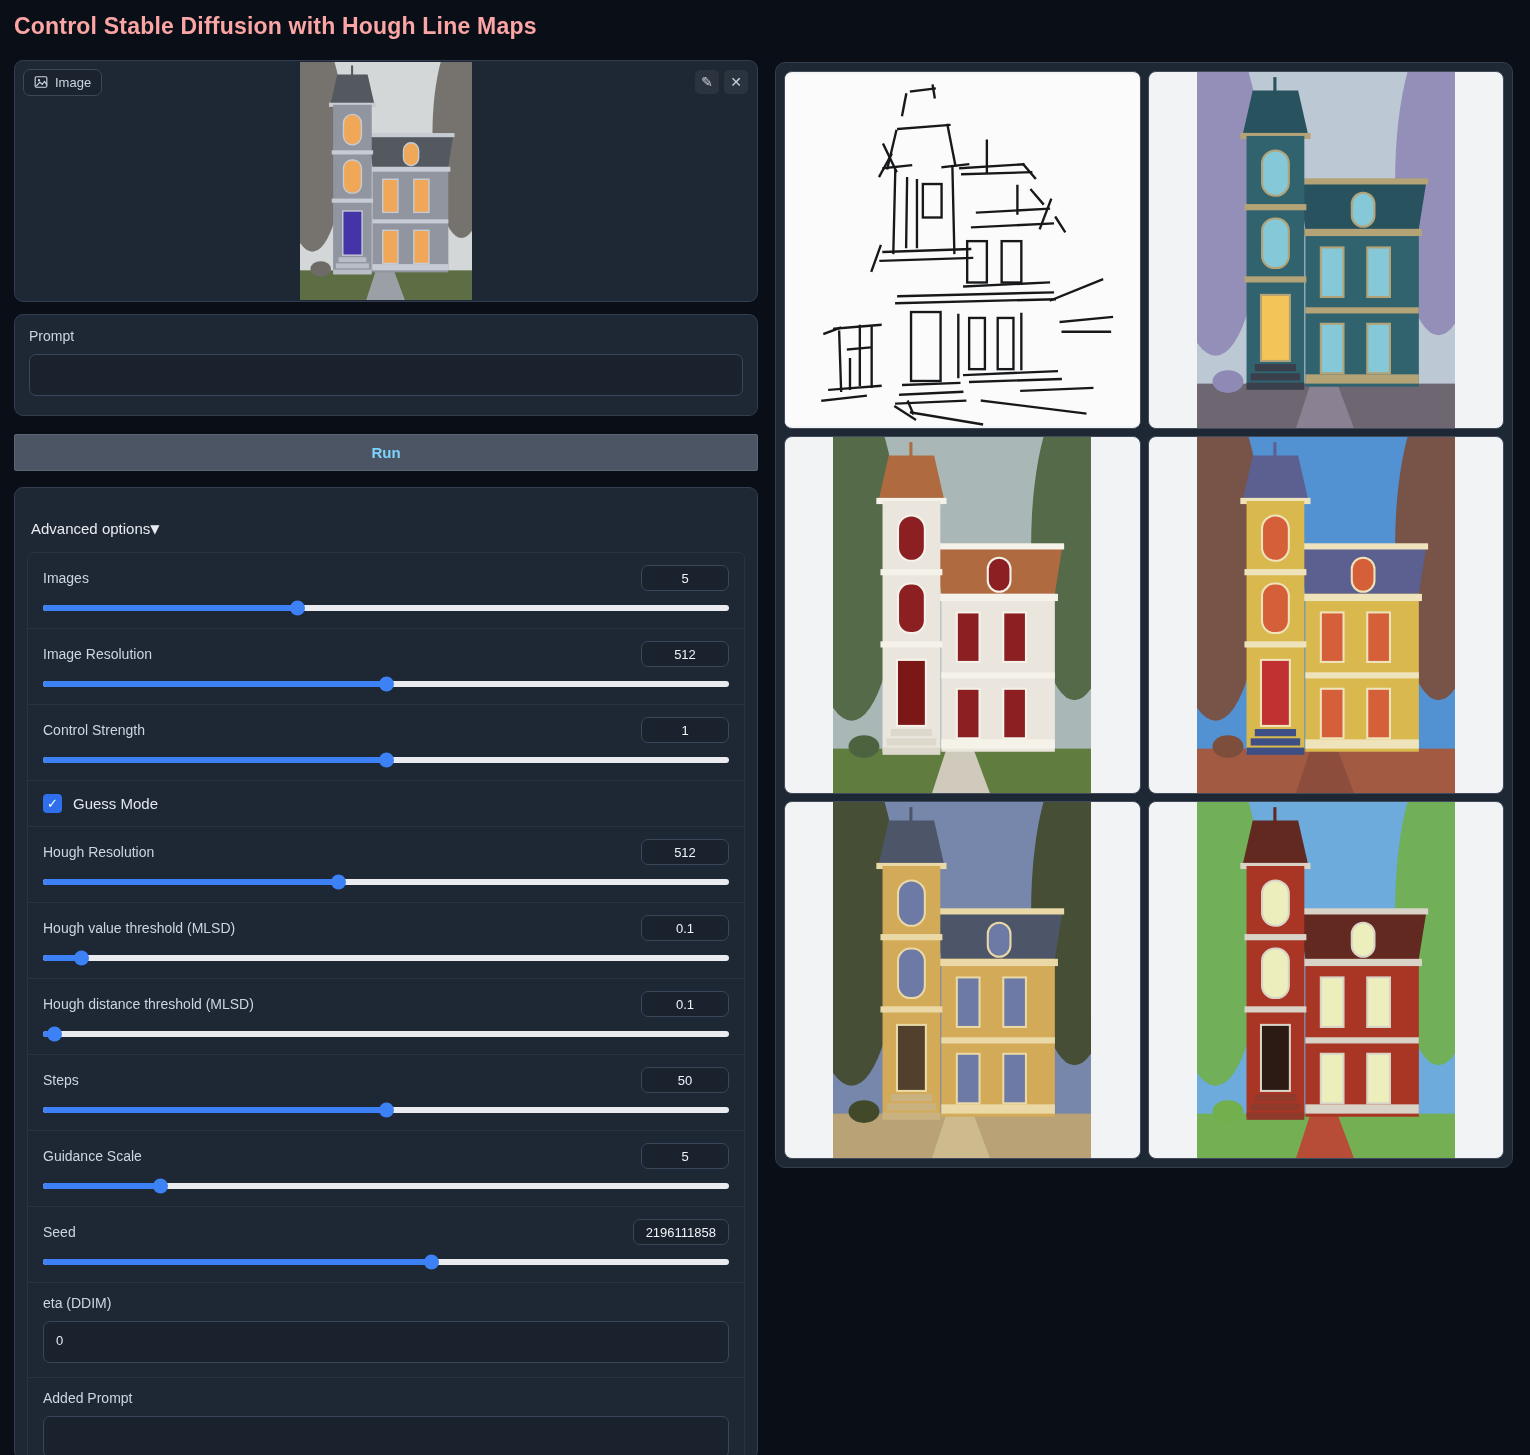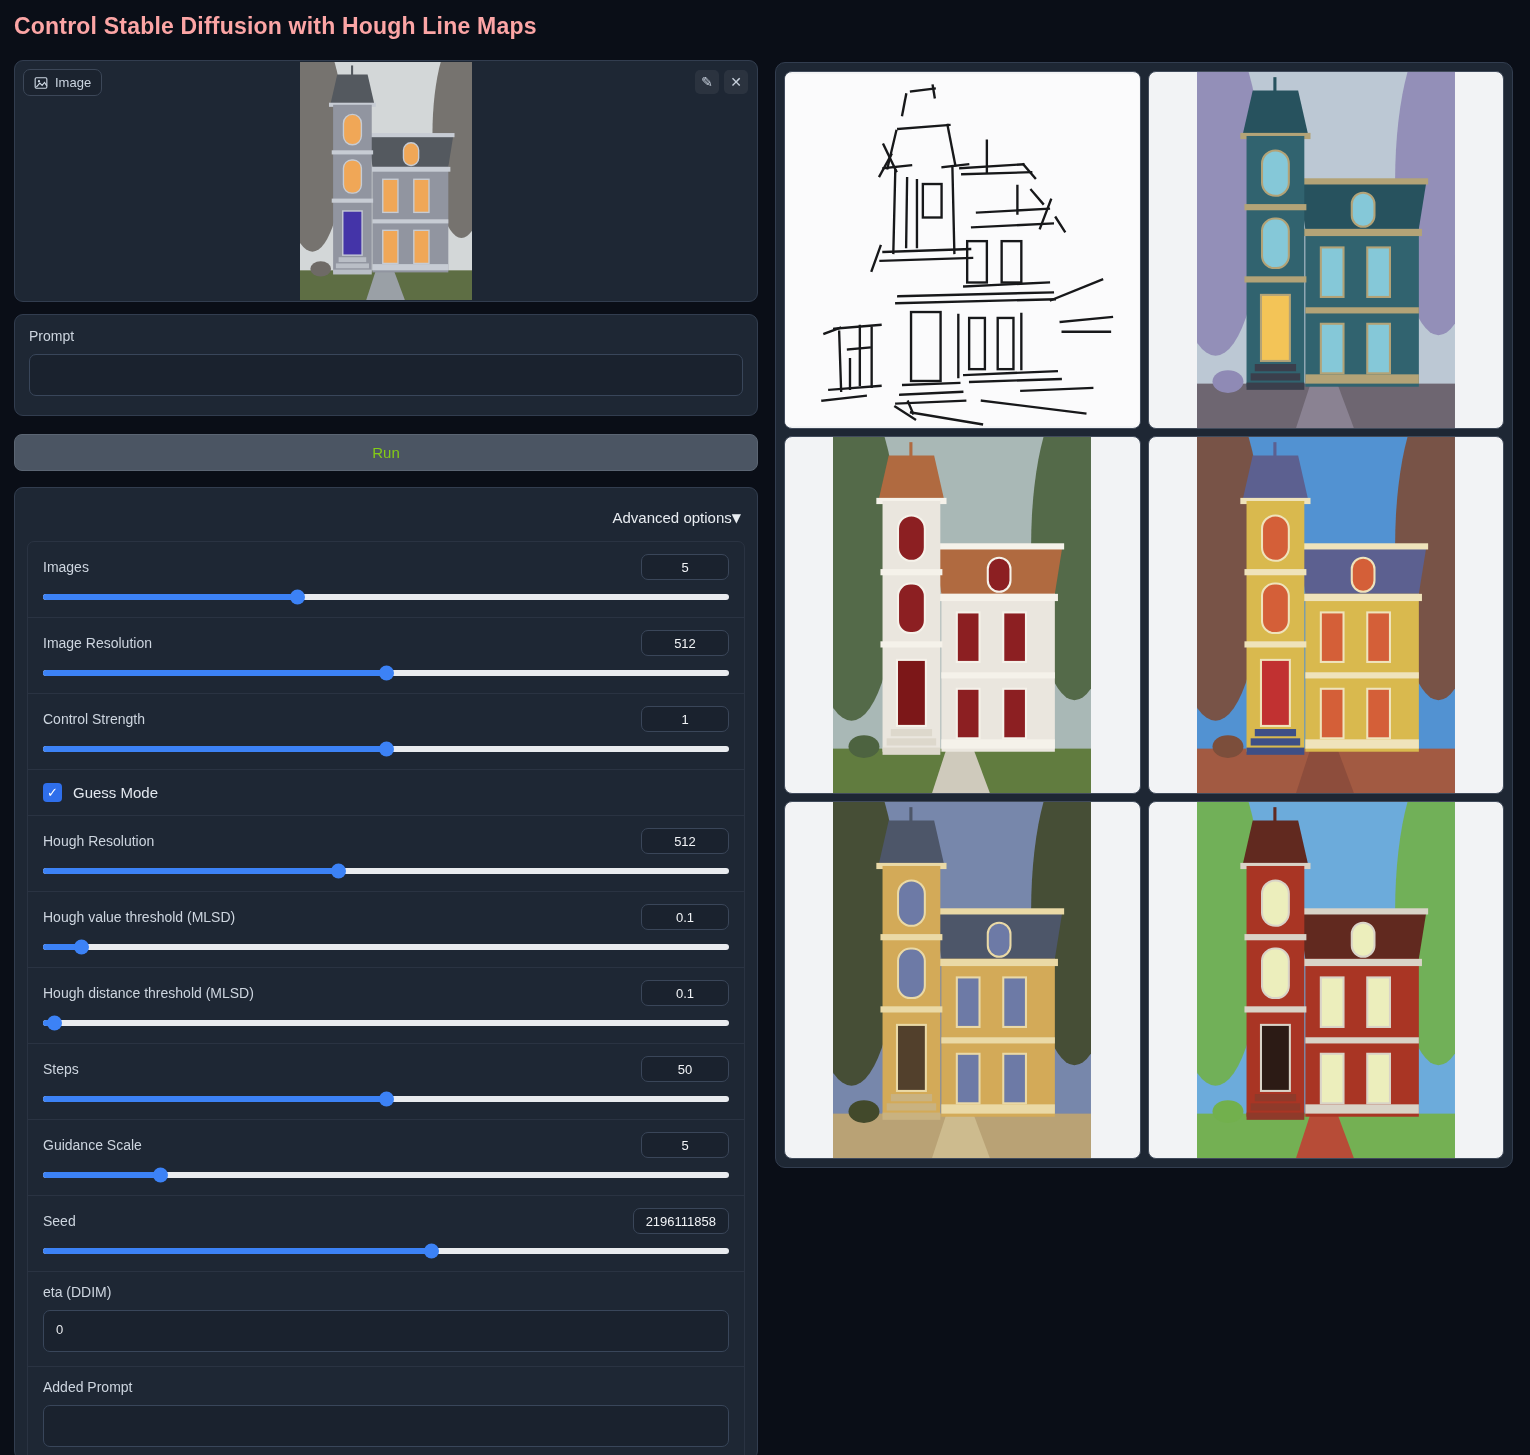--- a/index.html
+++ b/index.html
@@ -19,21 +19,21 @@
   .block {
     background:#1e2734; border:1px solid #323d4f; border-radius:9px;
   }
   .image-block {
     height:242px; position:relative;
     display:flex; justify-content:center; align-items:center; overflow:hidden;
   }
   .image-block svg.photo { height:238px; }
   .chip {
     position:absolute; left:8px; top:8px; z-index:3;
-    display:flex; align-items:flex-end; gap:7px;
+    display:flex; align-items:flex-start; gap:7px;
     background:#1b232f; border:1px solid #3c4758; border-radius:7px;
     padding:5px 10px; font-size:13px; color:#cbd5e1;
   }
   .chip svg { display:block; }
   .icon-btns { position:absolute; right:9px; top:9px; z-index:3; display:flex; gap:5px; }
   .icon-btn {
     width:24px; height:24px; border:none; border-radius:5px;
     background:rgba(255,255,255,0.06); color:#c7d0dc;
     font-size:14px; line-height:22px; text-align:center; cursor:pointer;
     font-family:"DejaVu Sans", sans-serif;
@@ -41,28 +41,28 @@
   .prompt-block { margin-top:12px; padding:13px 14px 15px; }
   .lbl { display:block; font-size:14px; color:#cdd5df; }
   .prompt-block textarea, .tinput {
     margin-top:10px; width:100%; height:42px; resize:none;
     background:#1a222e; border:1px solid #39465a; border-radius:7px;
     color:#e5e7eb; font-size:13px; padding:11px 12px;
     font-family:"Liberation Sans", sans-serif;
   }
   .run-btn {
     margin-top:18px; width:100%; height:37px;
-    background:#4b5563; border:1px solid #5b6573; border-radius:8px;
-    color:#84cc16; font-size:15px; font-weight:400; cursor:pointer;
+    background:#4b5563; border:1px solid #5b6573; border-radius:2px;
+    color:#7dd3fc; font-size:15px; font-weight:700; cursor:pointer;
     font-family:"Liberation Sans", sans-serif;
   }
   .accordion { margin-top:16px; height:973px; overflow:hidden; }
   .acc-header {
-    display:flex; justify-content:flex-end; align-items:center;
-    padding:21px 16px 13px; cursor:pointer;
+    display:flex; justify-content:flex-start; align-items:center;
+    padding:32px 16px 13px; cursor:pointer;
   }
   .acc-title { font-size:15px; color:#e8ecf1; }
   .acc-arrow { font-size:12px; color:#e8ecf1; font-family:"DejaVu Sans", sans-serif; }
   .form { margin:2px 12px 12px; border:1px solid #2a3342; border-radius:7px; }
   .frow { padding:12px 15px 17px; border-top:1px solid #2a3342; }
   .frow:first-child { border-top:none; }
   .srow-top { display:flex; justify-content:space-between; align-items:center;gap:32px; }
   .numbox {
     min-width:88px; height:26px; padding:0 12px;
     background:#1a222e; border:1px solid #3a4659; border-radius:7px;

